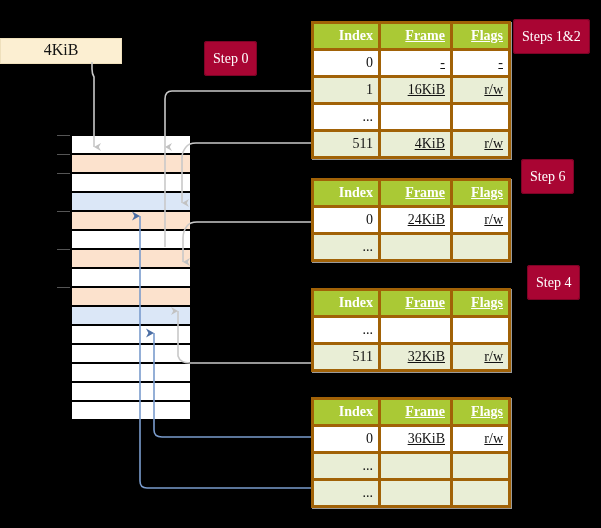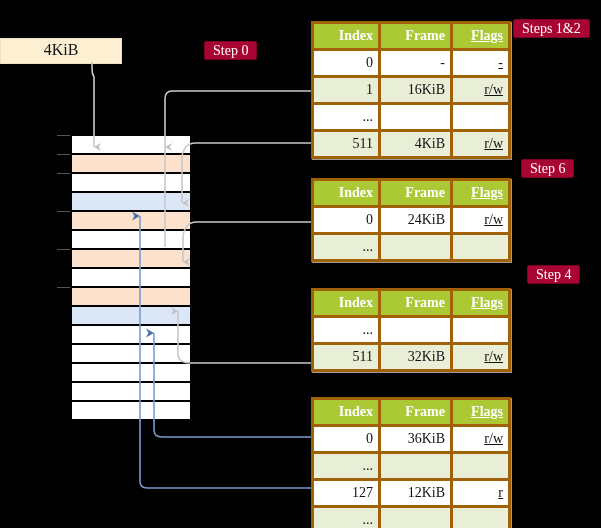--- a/index.html
+++ b/index.html
@@ -15,21 +15,21 @@
     position:absolute;
     background:#a90533;
     color:#ffffff;
     font-family:"Liberation Serif", serif;
     font-size:14px;
     line-height:19px;
     text-align:center;
     border-radius:3px;
     box-shadow:0 0 0 1px #7d0326 inset;
     white-space:nowrap;
-    padding:0 9px;
+    padding:8px 9px;
   }
 
   
   .srcbox{
     position:absolute;
     background:#fcefd2;
     border:1px solid #efe0bc;
     font-size:16px;
     line-height:22px;
     text-align:center;
@@ -57,21 +57,21 @@
   .ptable th{
     background:#aac935;
     color:#ffffff;
     font-weight:bold;
     font-size:14px;
   }
   .ptable tr.odd td{background:#ffffff;}
   .ptable tr.even td{background:#e9eed6;}
   .ptable td.hl{background:#fbf8a9;}
   .c-index{width:54px;}
-  .c-frame{width:59px;}
+  .c-frame{width:59px;text-decoration:underline;}
   .c-flags{width:45px;text-decoration:underline;}
 
   
   .memcol{position:absolute;}
   .memrow{
     position:absolute;
     left:0;
     width:120px;
     height:19px;
     border:1px solid #000000;
@@ -245,25 +245,20 @@
           <tr class="odd">
             <td class="c-index">0</td>
             <td class="c-frame">36KiB</td>
             <td class="c-flags">r/w</td>
           </tr>
           <tr class="even">
             <td class="c-index">...</td>
             <td class="c-frame"></td>
             <td class="c-flags"></td>
           </tr>
-          <tr class="odd">
-            <td class="c-index">127</td>
-            <td class="c-frame">12KiB</td>
-            <td class="c-flags">r</td>
-          </tr>
           <tr class="even">
             <td class="c-index">...</td>
             <td class="c-frame"></td>
             <td class="c-flags"></td>
           </tr>
         </tbody>
       </table>
     </div>
 
 </div>

